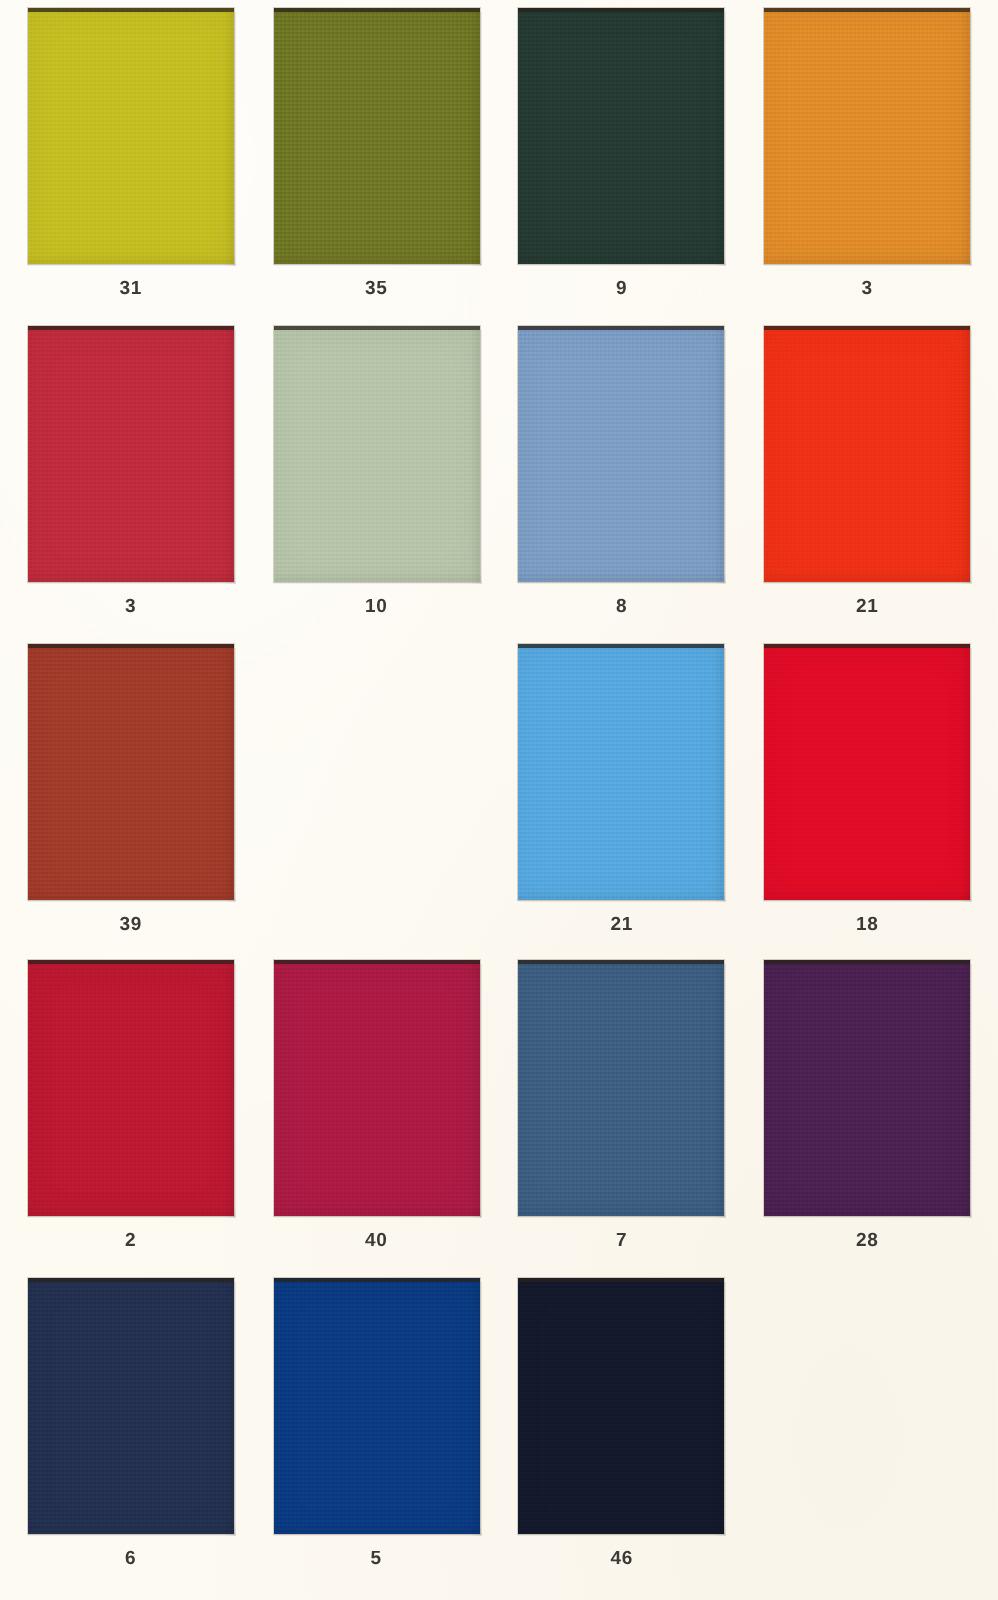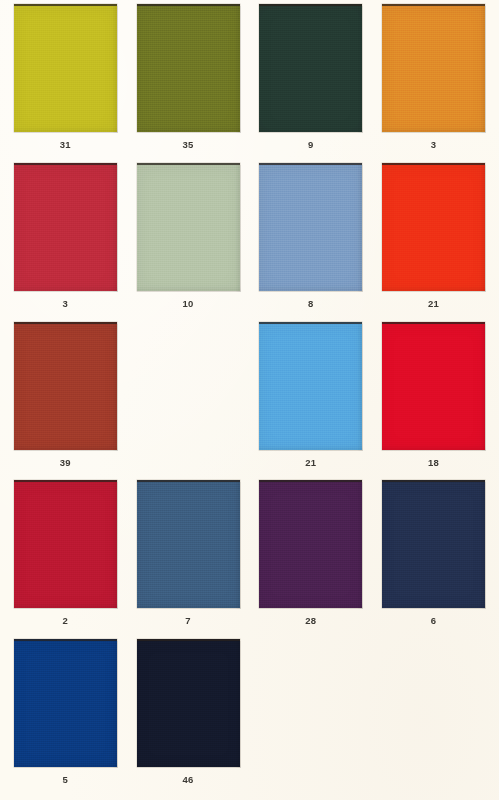--- a/index.html
+++ b/index.html
@@ -153,20 +153,24 @@
       </div>
       <div class="cell">
         <div class="swatch" style="background-color: rgb(224, 12, 38);"></div>
         <div class="label">18</div>
       </div>
       <div class="cell">
         <div class="swatch" style="background-color: rgb(187, 24, 49);"></div>
         <div class="label">2</div>
       </div>
       <div class="cell">
+        <div class="swatch" style="background-color: rgb(171, 27, 67);"></div>
+        <div class="label">40</div>
+      </div>
+      <div class="cell">
         <div class="swatch" style="background-color: rgb(60, 93, 127);"></div>
         <div class="label">7</div>
       </div>
       <div class="cell">
         <div class="swatch" style="background-color: rgb(74, 33, 80);"></div>
         <div class="label">28</div>
       </div>
       <div class="cell">
         <div class="swatch" style="background-color: rgb(35, 48, 79);"></div>
         <div class="label">6</div>

